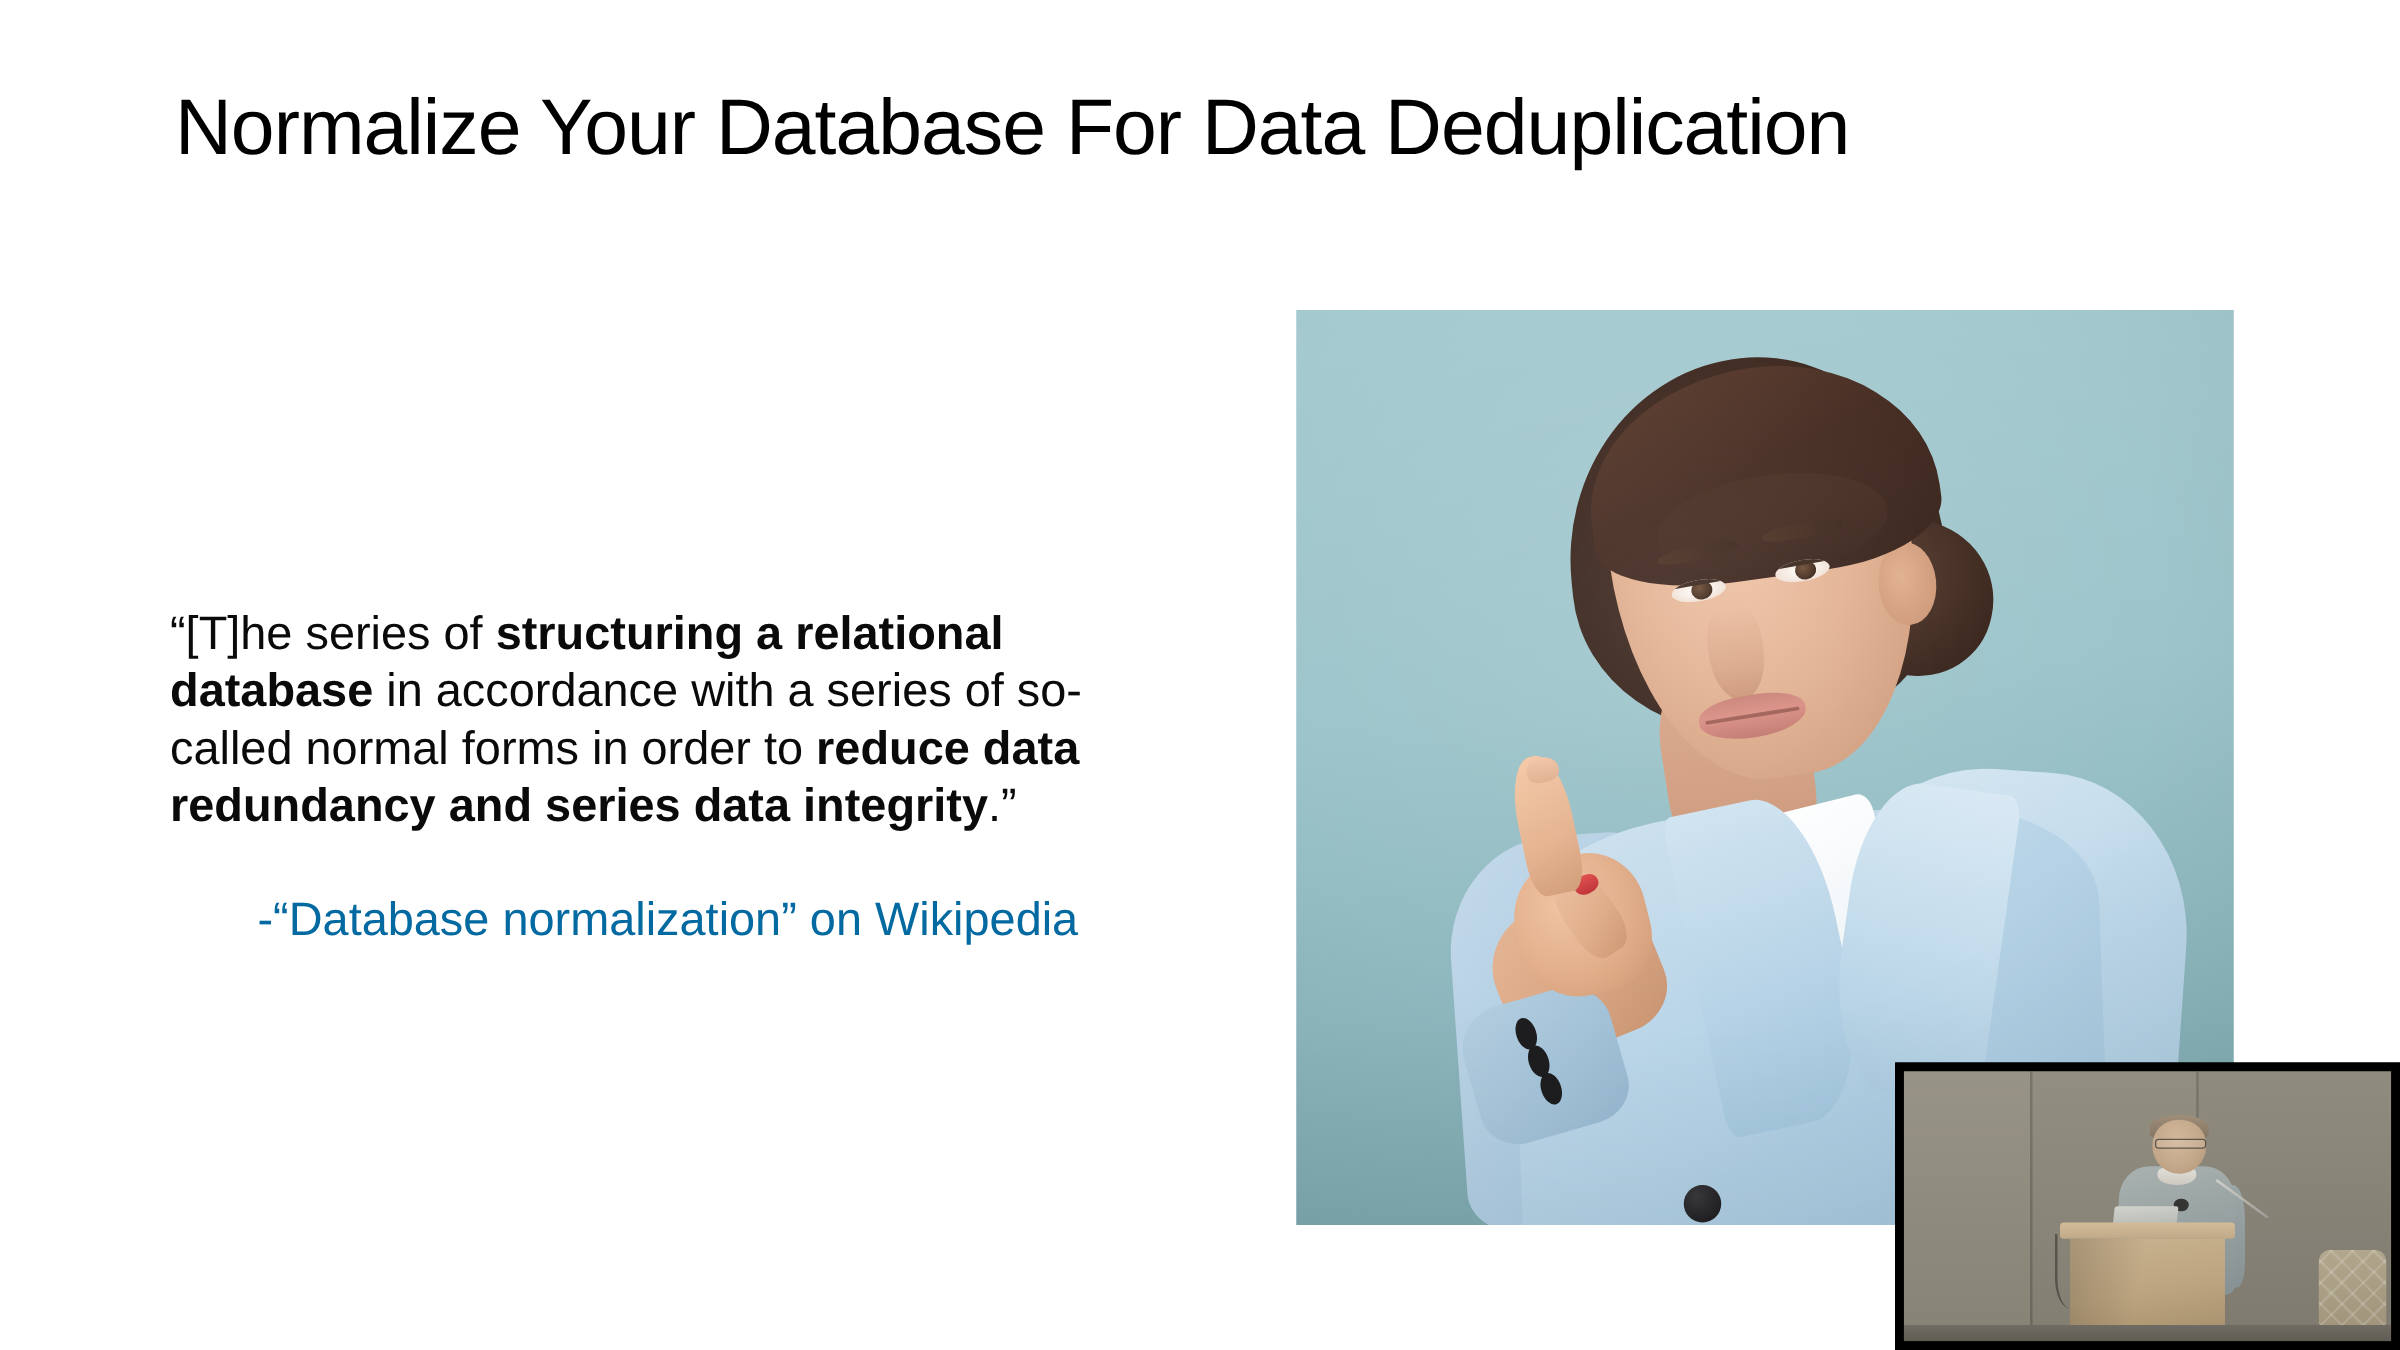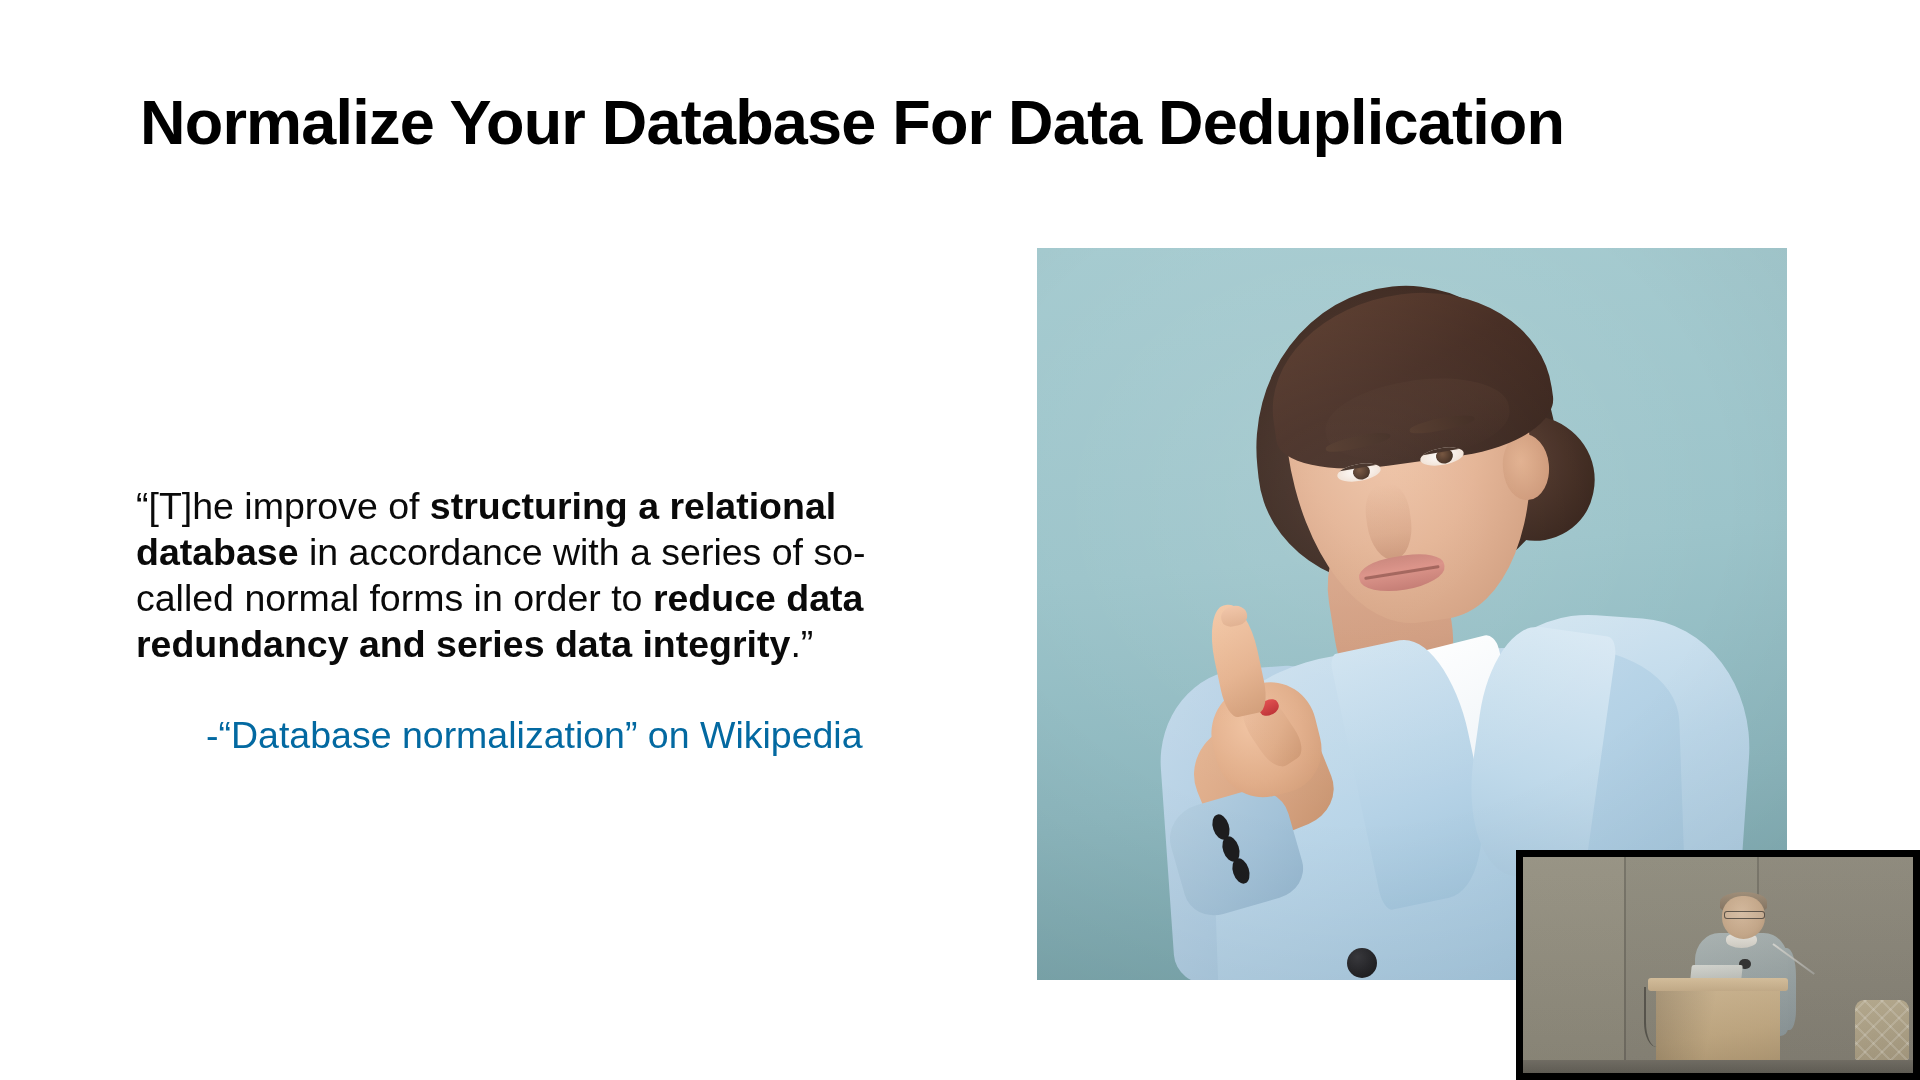--- a/index.html
+++ b/index.html
@@ -20,24 +20,24 @@
   #slide {
     position: absolute;
     inset: 0;
     background: #ffffff;
   }
 
   
   #slide-title {
     position: absolute;
     left: 140px;
-    top: 88px;
+    top: 68px;
     width: 1660px;
     font-size: 63px;
-    font-weight: bold;
+    font-weight: normal;
     letter-spacing: -0.8px;
     line-height: 1.08;
     white-space: nowrap;
     color: #000000;
   }
 
   
   #quote-block {
     position: absolute;
     left: 136px;
@@ -397,21 +397,21 @@
   }
 </style>
 </head>
 <body>
 
 <div id="slide">
 
   <div id="slide-title">Normalize Your Database For Data Deduplication</div>
 
   <div id="quote-block">
-    <span>“[T]he improve of </span><b>structuring a relational database</b><span> in accordance with a series of so-called normal forms in order to </span><b>reduce data redundancy and series data integrity</b><span>.”</span>
+    <span>“[T]he series of </span><b>structuring a relational database</b><span> in accordance with a series of so-called normal forms in order to </span><b>reduce data redundancy and series data integrity</b><span>.”</span>
   </div>
 
   <div id="attribution">-“Database normalization” on Wikipedia</div>
 
   <div id="photo">
     <div class="fig" id="hair-back"></div>
     <div class="fig" id="hair-bun"></div>
     <div class="fig" id="neck"></div>
     <div class="fig" id="face"></div>
     <div class="fig" id="ear"></div>

